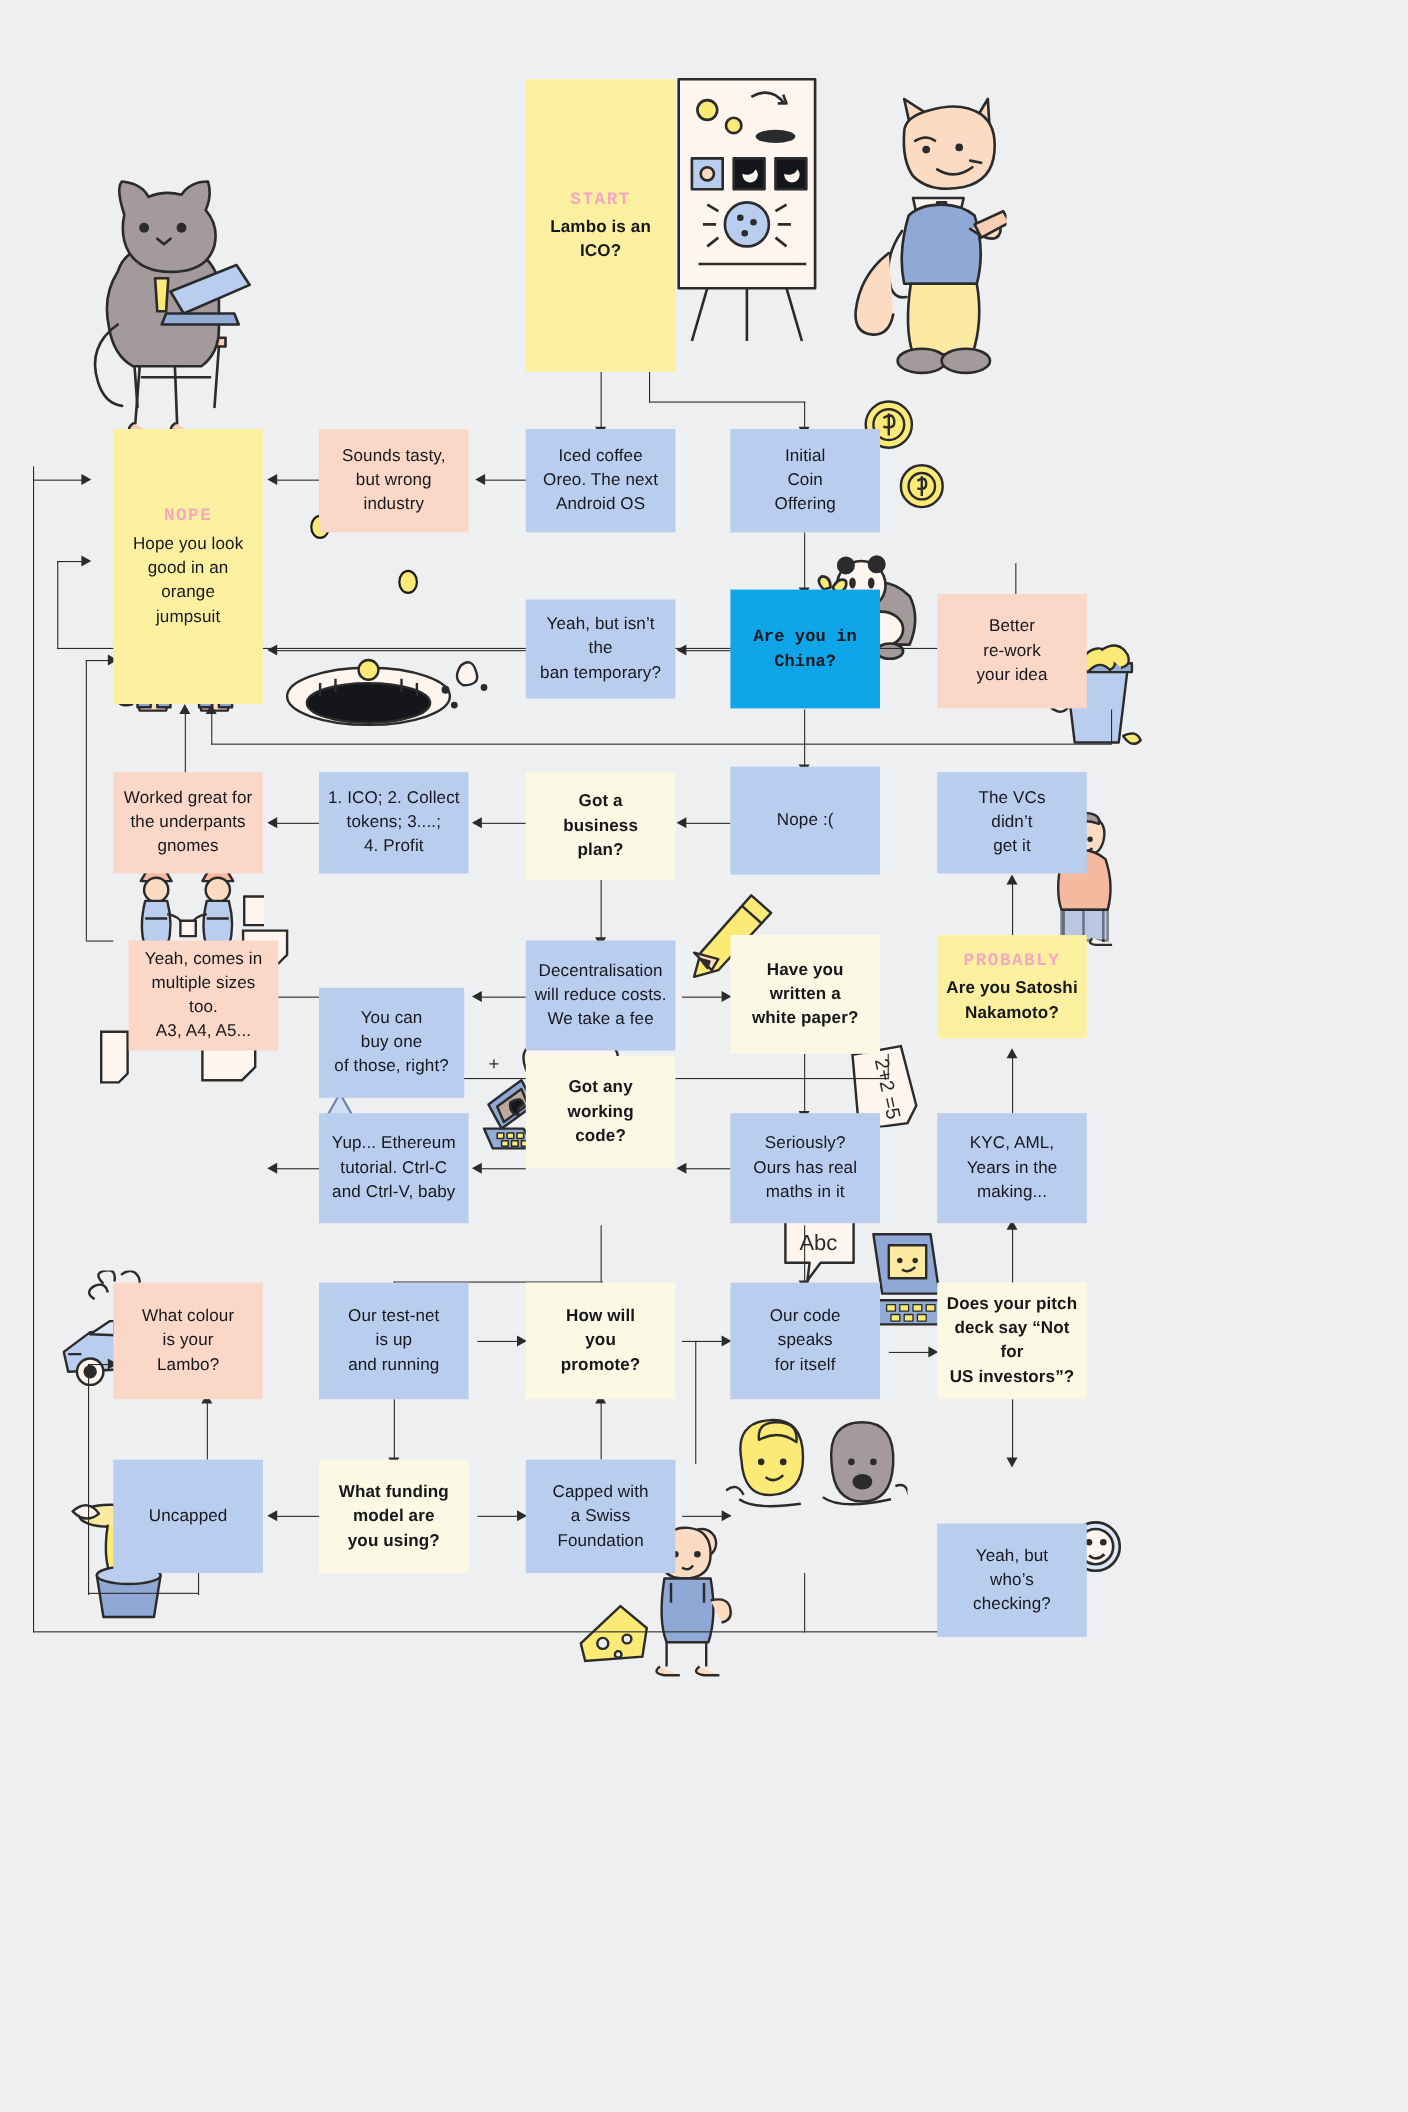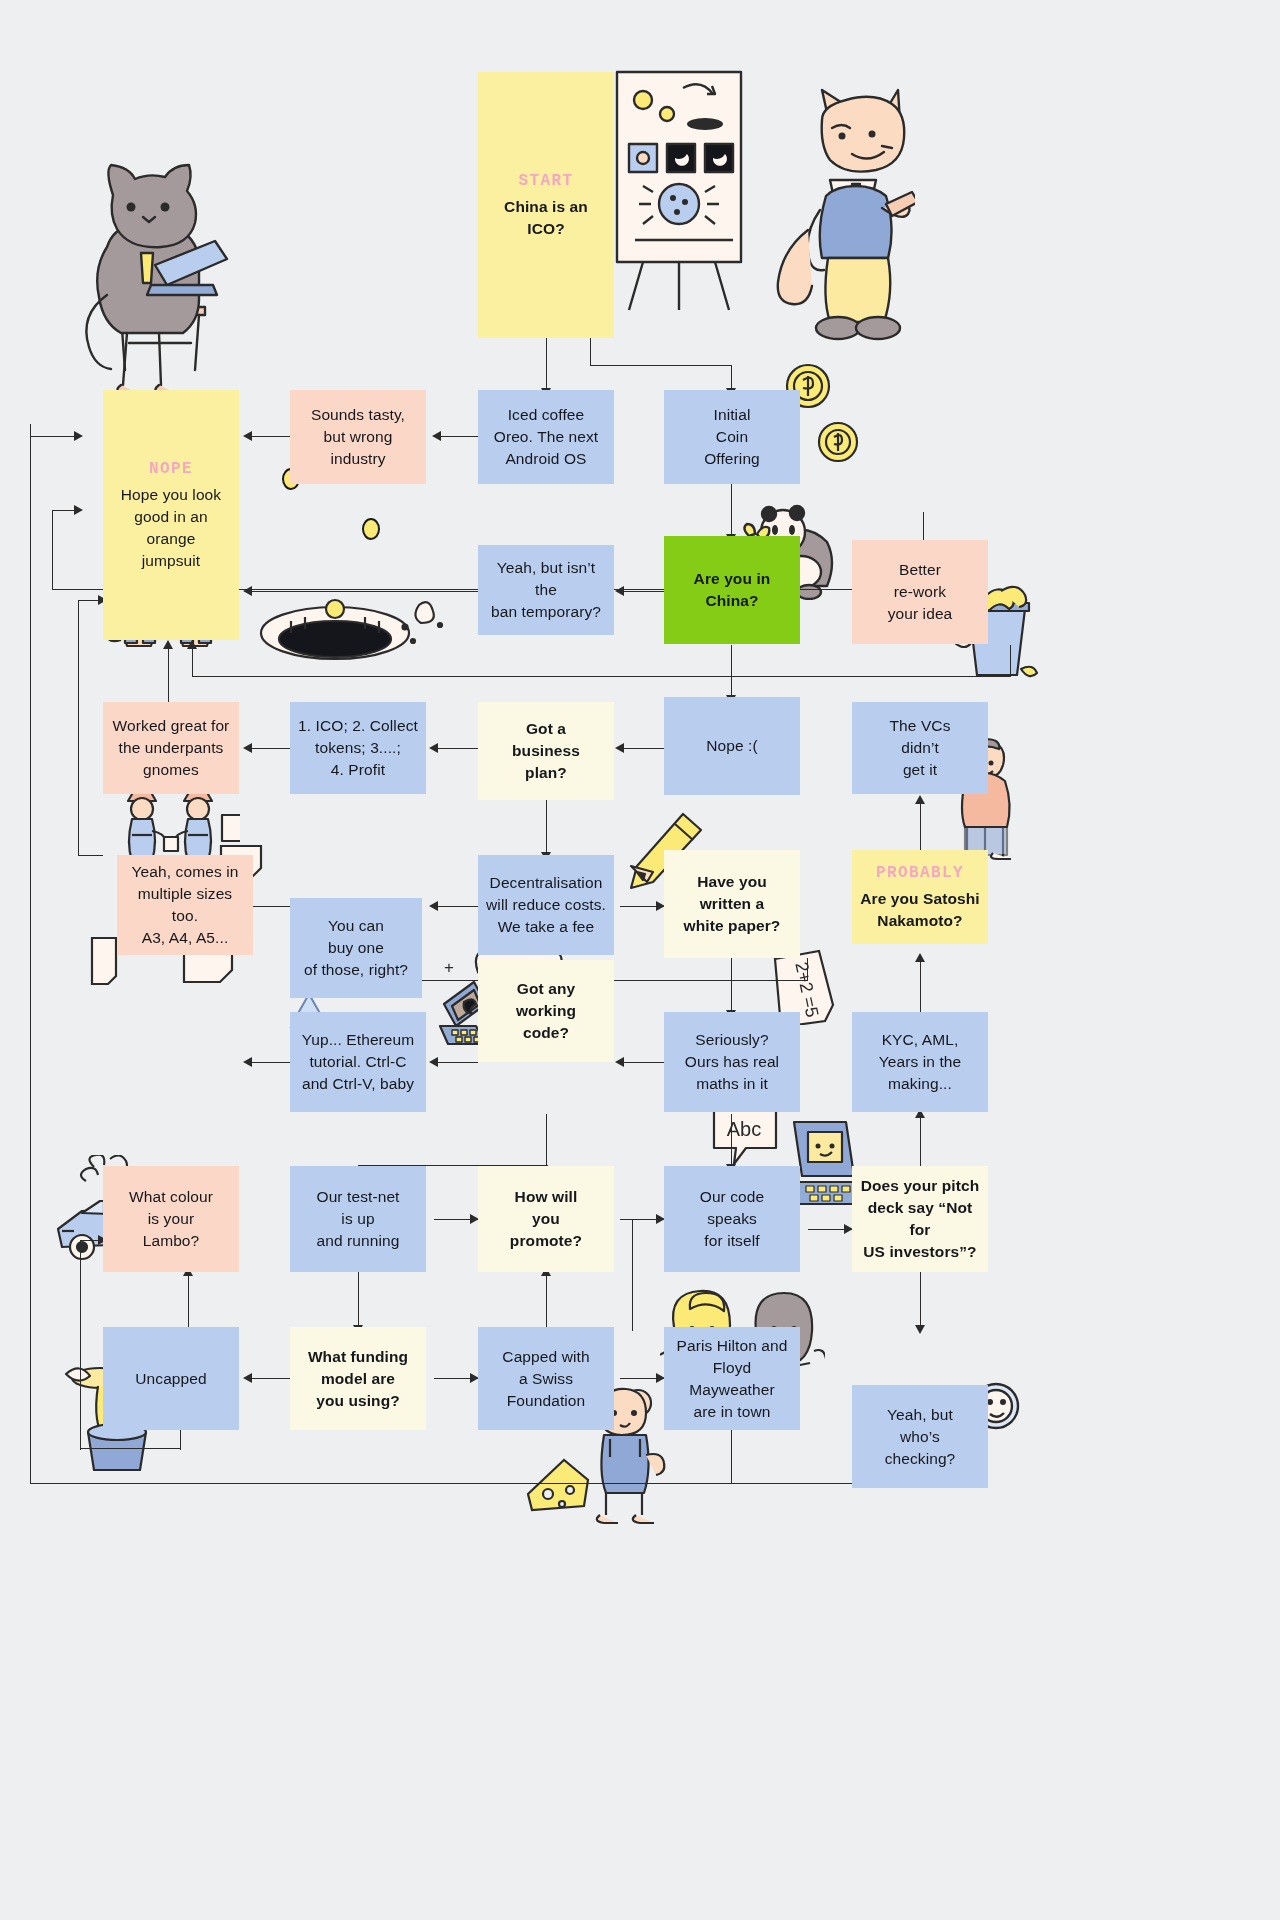--- a/index.html
+++ b/index.html
@@ -31,21 +31,21 @@
     font-size:16px;
     letter-spacing:1.4px;
     margin-bottom:4px;
     font-family:Liberation Mono, monospace;
   }
   .node.bold{font-weight:bold;}
   .blue  {background:#b9cdee;}
   .peach {background:#fad7c6;}
   .yellow{background:#fbf0a0;}
   .cream {background:#fbf8e3;}
-  .offwhite{background:#84cc16;}
+  .offwhite{background:#0ea5e9;font-family:Liberation Mono, monospace;}
   .pinktitle{color:#f4a8c0;}
 
   
   .ln{position:absolute;background:#2b2b2b;}
   .lnh{height:1.4px;}
   .lnv{width:1.4px;}
   .arw{position:absolute;width:0;height:0;}
   .arw.r{border-top:5px solid transparent;border-bottom:5px solid transparent;border-left:9px solid #2b2b2b;}
   .arw.l{border-top:5px solid transparent;border-bottom:5px solid transparent;border-right:9px solid #2b2b2b;}
   .arw.d{border-left:5px solid transparent;border-right:5px solid transparent;border-top:9px solid #2b2b2b;}
@@ -557,21 +557,21 @@
 
   <div class="ln lnv" style="left:920px;top:1272px;height:55px"></div>
   <div class="arw d" style="left:915px;top:1325px"></div>
 
   <div class="ln lnv" style="left:920px;top:1430px;height:54px"></div>
 
   <div class="ln lnv" style="left:731px;top:1430px;height:54px"></div>
 
   <div class="node yellow" style="left:478px;top:72px;width:136px;height:266px">
     <div class="ttl pinktitle">START</div>
-    <div class="bold" style="font-weight:bold">China is an ICO?</div>
+    <div class="bold" style="font-weight:bold">Lambo is an ICO?</div>
   </div>
 
   <div class="node blue" style="left:478px;top:390px;width:136px;height:94px">
     <div class="ml">Iced coffee<br>Oreo. The next<br>Android OS</div>
   </div>
 
   <div class="node peach" style="left:290px;top:390px;width:136px;height:94px">
     <div class="ml">Sounds tasty,<br>but wrong<br>industry</div>
   </div>
 
@@ -679,21 +679,18 @@
   </div>
 
   <div class="node cream bold" style="left:290px;top:1327px;width:136px;height:103px">
     <div class="ml">What funding<br>model are<br>you using?</div>
   </div>
 
   <div class="node blue" style="left:478px;top:1327px;width:136px;height:103px">
     <div class="ml">Capped with<br>a Swiss<br>Foundation</div>
   </div>
 
-  <div class="node blue" style="left:664px;top:1327px;width:136px;height:103px">
-    <div class="ml">Paris Hilton and<br>Floyd Mayweather<br>are in town</div>
-  </div>
 
   <div class="node blue" style="left:852px;top:1385px;width:136px;height:103px">
     <div class="ml">Yeah, but<br>who’s<br>checking?</div>
   </div>
 
 </div>
 
 </body></html>

